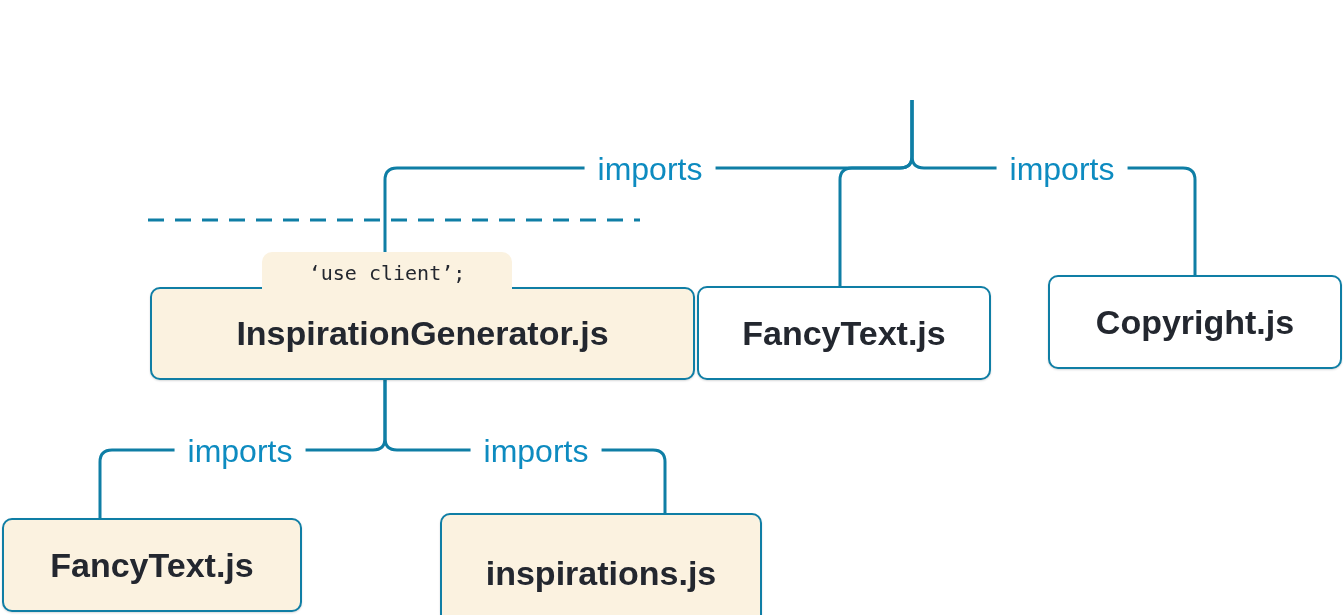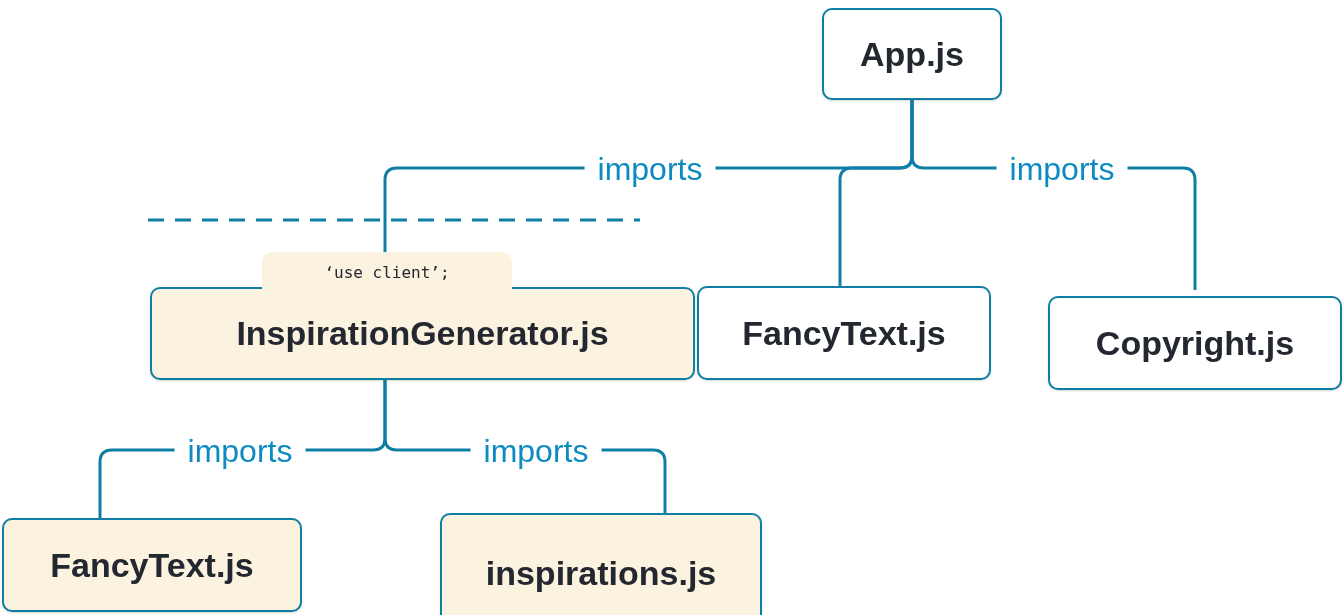--- a/index.html
+++ b/index.html
@@ -61,21 +61,21 @@
     width:250px;
     height:41px;
     background:var(--client-bg);
     border-radius:10px 10px 0 0;
     display:flex;
     align-items:center;
     justify-content:center;
   }
   .directive-text{
     font-family:"DejaVu Sans Mono", monospace;
-    font-size:16px;
+    font-size:20px;
     font-weight:500;
     color:var(--node-text);
     white-space:nowrap;
   }
 </style>
 </head>
 <body>
 
 <div class="diagram">
 
@@ -86,37 +86,34 @@
     <path class="edge dashed" d="M 148 220 H 640"></path>
     <path class="edge" d="M 385 380 V 438 Q 385 450 373 450 H 112 Q 100 450 100 462 V 522"></path>
     <path class="edge" d="M 385 380 V 438 Q 385 450 397 450 H 653 Q 665 450 665 462 V 517"></path>
   </svg>
 
   <span class="imports" style="left:650px;top:169px">imports</span>
   <span class="imports" style="left:1062px;top:169px">imports</span>
   <span class="imports" style="left:240px;top:451px">imports</span>
   <span class="imports" style="left:536px;top:451px">imports</span>
 
-  <div class="node server" style="left:822px;top:8px;width:180px;height:92px">
-    <span class="node-label">App.js</span>
-  </div>
 
   <div class="directive-tag">
     <span class="directive-text">‘use client’;</span>
   </div>
 
   <div class="node client" style="left:150px;top:287px;width:545px;height:93px">
     <span class="node-label">InspirationGenerator.js</span>
   </div>
 
   <div class="node server" style="left:697px;top:286px;width:294px;height:94px">
     <span class="node-label">FancyText.js</span>
   </div>
 
-  <div class="node server" style="left:1048px;top:296px;width:294px;height:94px">
+  <div class="node server" style="left:1048px;top:275px;width:294px;height:94px">
     <span class="node-label">Copyright.js</span>
   </div>
 
   <div class="node client" style="left:2px;top:518px;width:300px;height:94px">
     <span class="node-label">FancyText.js</span>
   </div>
 
   <div class="node client" style="left:440px;top:513px;width:322px;height:120px">
     <span class="node-label">inspirations.js</span>
   </div>

